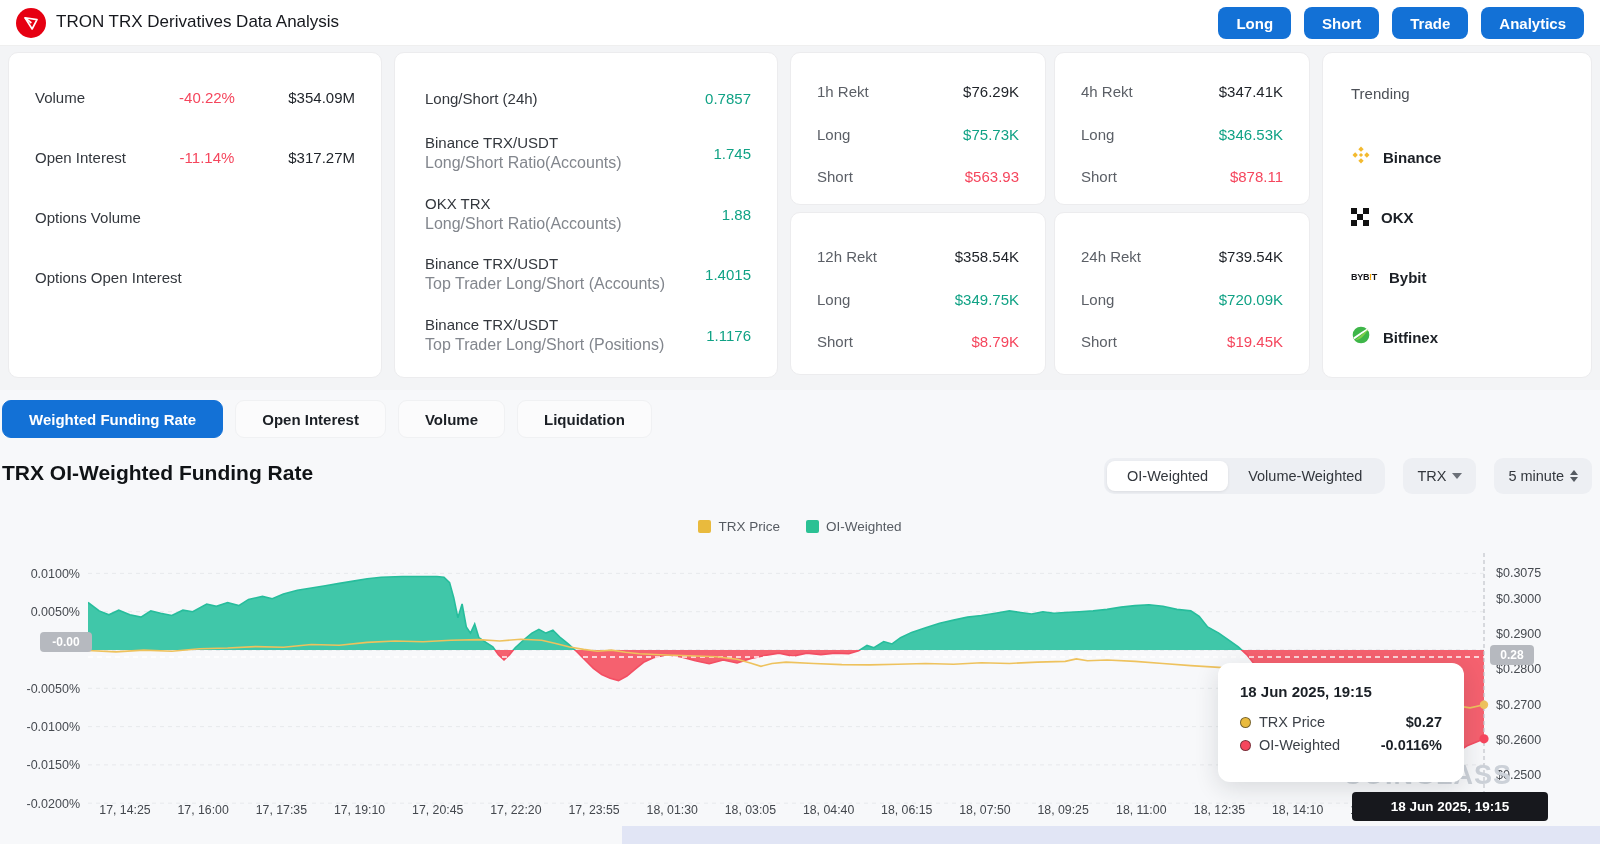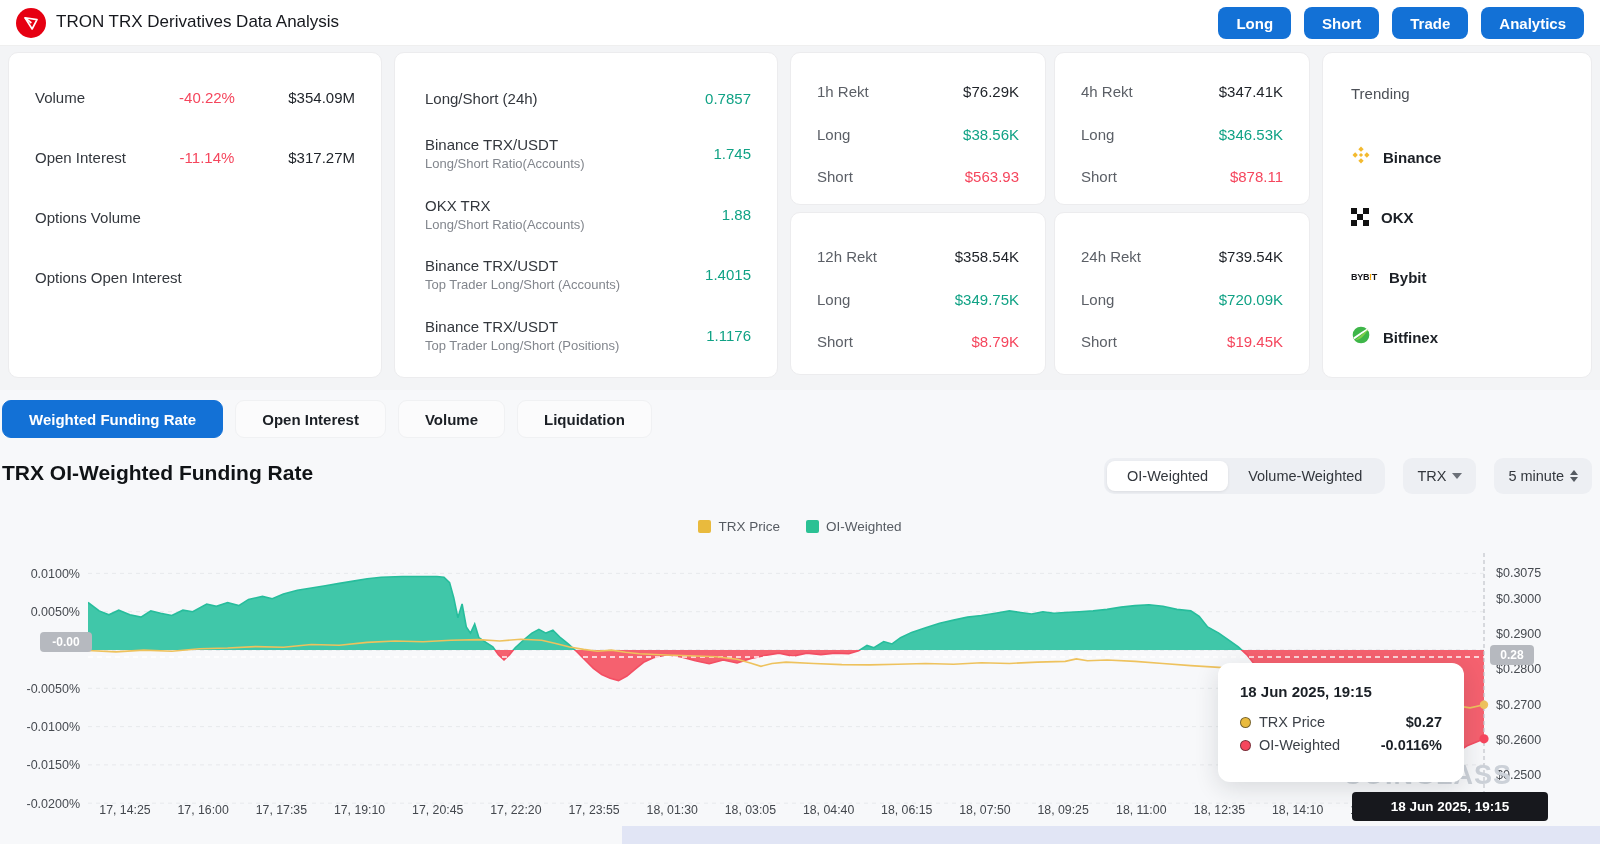--- a/index.html
+++ b/index.html
@@ -14,21 +14,21 @@
   
   .band{position:absolute;left:0;top:46px;width:1600px;height:344px;background:#f3f4f6;}
   .card{position:absolute;background:#fff;border:1px solid #ececee;border-radius:10px;}
   .srow{position:absolute;left:26px;right:26px;height:24px;display:flex;align-items:center;}
   .slabel{font-size:15px;color:#33373d;}
   .spct{margin-left:auto;width:96px;text-align:center;font-size:15px;color:#f5465d;}
   .sval{width:100px;text-align:right;font-size:15px;color:#1e2228;}
   .ratio-row{position:absolute;left:30px;right:26px;display:flex;align-items:center;min-height:40px;}
   .ratio-labels{display:flex;flex-direction:column;justify-content:center;gap:3px;}
   .ratio-main{font-size:15px;color:#33373d;}
-  .ratio-sub{font-size:13px;color:#82868d;}
+  .ratio-sub{font-size:16px;color:#82868d;}
   .ratio-sub:empty{display:none;}
   .ratio-val{margin-left:auto;font-size:15px;color:#10a285;}
   .rrow{position:absolute;left:26px;right:26px;height:24px;display:flex;align-items:center;}
   .rlabel{font-size:15px;color:#5b5f66;}
   .rtotal{margin-left:auto;font-size:15px;color:#1e2228;}
   .rlong{margin-left:auto;font-size:15px;color:#10a285;}
   .rshort{margin-left:auto;font-size:15px;color:#f5465d;}
   .trend-title{position:absolute;left:28px;top:32px;font-size:15px;color:#4c5057;}
   .trend-item{position:absolute;left:28px;height:26px;display:flex;align-items:center;gap:12px;cursor:pointer;}
   .trend-name{font-size:15px;font-weight:700;color:#1b1f25;}
@@ -149,21 +149,21 @@
     </div>
   </div>
 
   <div class="card" style="left:790px;top:52px;width:256px;height:153px;">
     <div class="rrow" style="top:26px;">
         <span class="rlabel">1h Rekt</span>
         <span class="rtotal">$76.29K</span>
       </div>
     <div class="rrow" style="top:69px;">
         <span class="rlabel">Long</span>
-        <span class="rlong">$38.56K</span>
+        <span class="rlong">$75.73K</span>
       </div>
     <div class="rrow" style="top:111px;">
         <span class="rlabel">Short</span>
         <span class="rshort">$563.93</span>
       </div>
   </div>
   <div class="card" style="left:1054px;top:52px;width:256px;height:153px;">
     <div class="rrow" style="top:26px;">
         <span class="rlabel">4h Rekt</span>
         <span class="rtotal">$347.41K</span>

